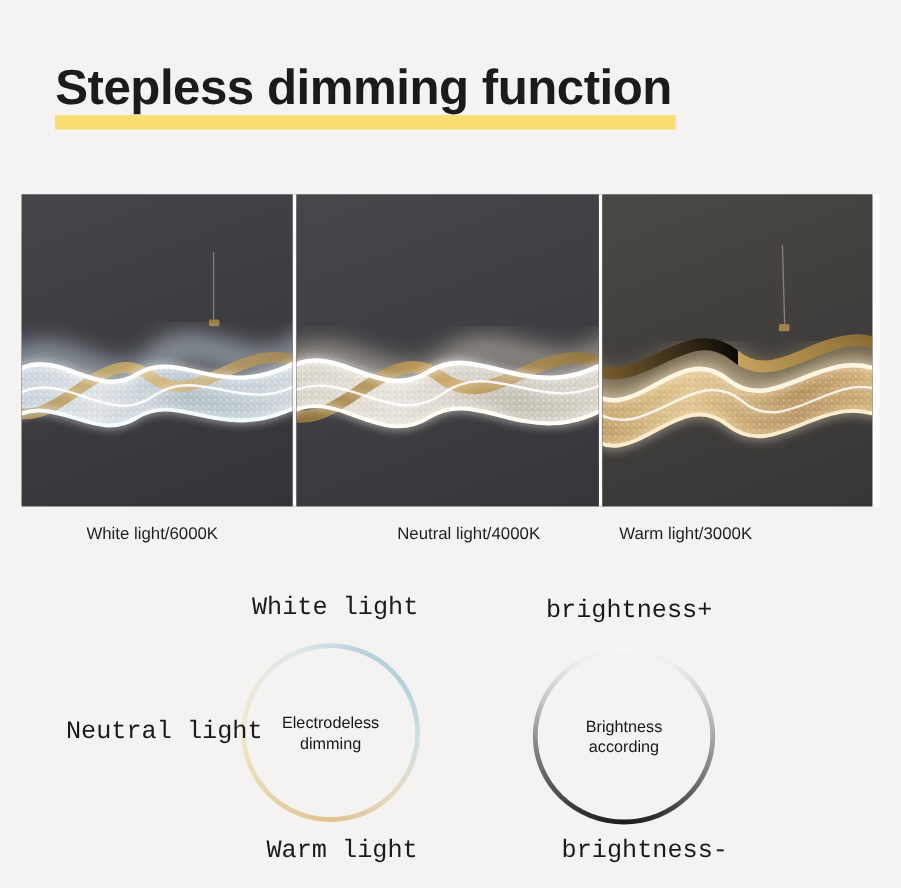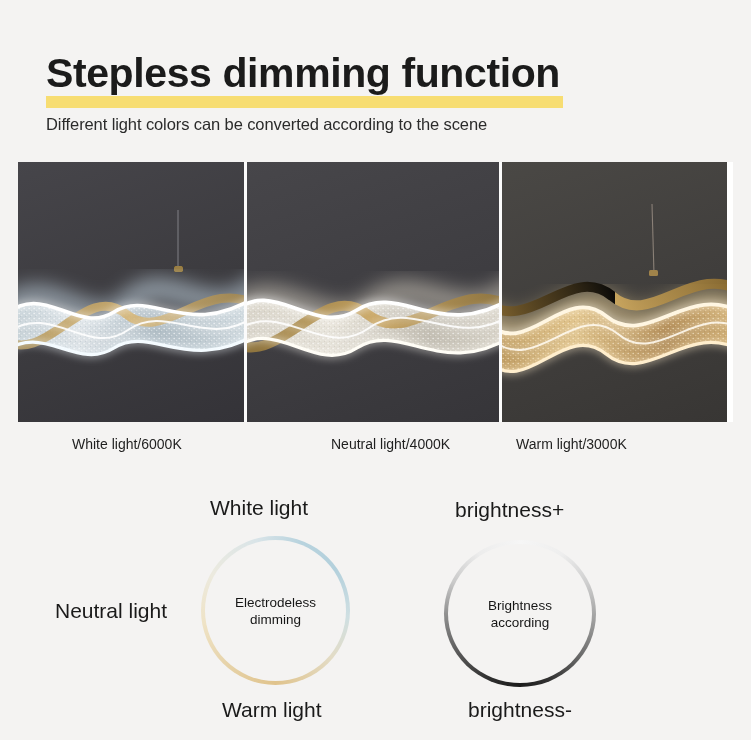--- a/index.html
+++ b/index.html
@@ -78,36 +78,35 @@
   #br-ring { left:444px; top:540px; width:152px; height:147px;
     background:conic-gradient(from 180deg,
       #1c1c1c 0deg, #2f2f2f 25deg, #555 55deg, #8d8d8d 88deg,
       #c9c9c9 115deg, #ececec 145deg, #f6f6f6 180deg,
       #eeeeee 215deg, #cfcfcf 245deg, #9a9a9a 278deg,
       #6a6a6a 305deg, #333 335deg, #1c1c1c 360deg);
   }
   #br-ring .ring-inner { inset:4px; }
 
   .dlabel {
-    position:absolute; font-size:21px; color:#1a1a1a; white-space:nowrap;
+    position:absolute; font-size:21px; color:#1a1a1a; white-space:nowrap;font-family:Liberation Mono, monospace;
   }
   #lbl-white  { left:210px; top:496px; }
   #lbl-warm   { left:222px; top:698px; }
   #lbl-neutral{ left:55px;  top:599px; }
   #lbl-bplus  { left:455px; top:498px; }
   #lbl-bminus { left:468px; top:698px; }
 </style>
 </head>
 <body>
 
 <div class="page">
 
   <div class="title">Stepless dimming function</div>
   <div class="underline"></div>
-  <div class="subtitle">Different light colors can be converted according to the scene</div>
 
   <div class="strip">
 
     <div class="panel p1">
       <div class="bg"></div>
       <svg viewBox="0 0 226 260" preserveAspectRatio="none">
         <defs>
           <linearGradient id="w-body" x1="0" y1="0" x2="1" y2="0">
             <stop offset="0%" stop-color="#c9d6dc"></stop>
             <stop offset="30%" stop-color="#e8eef2"></stop>

